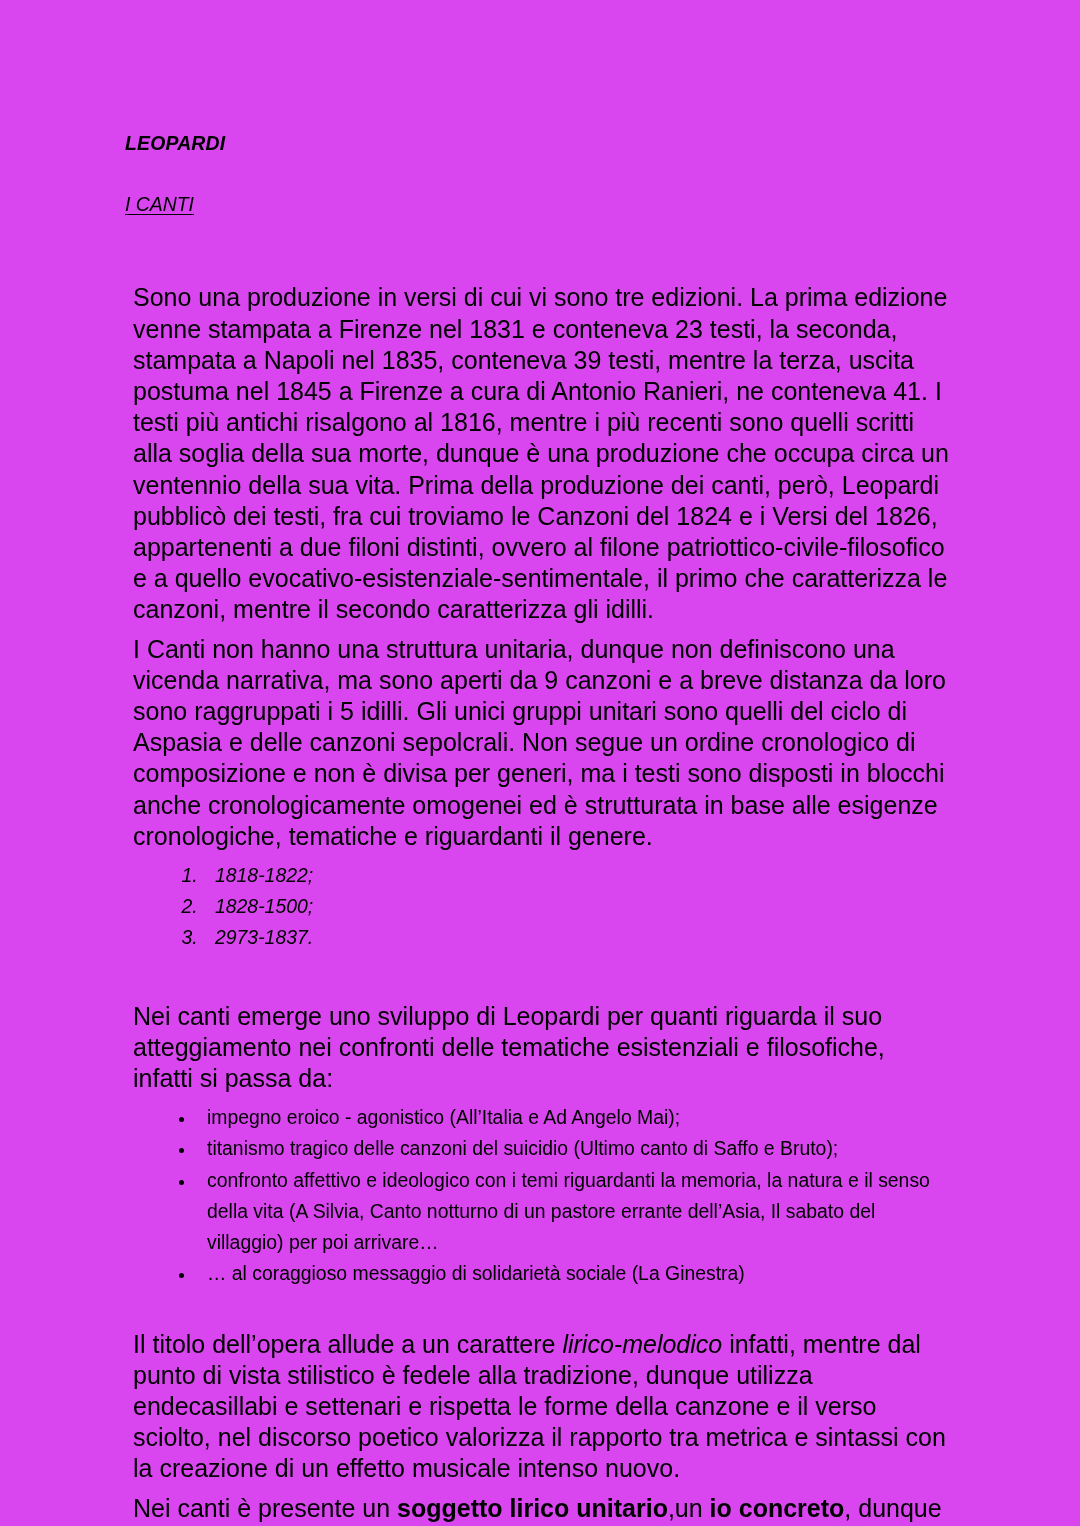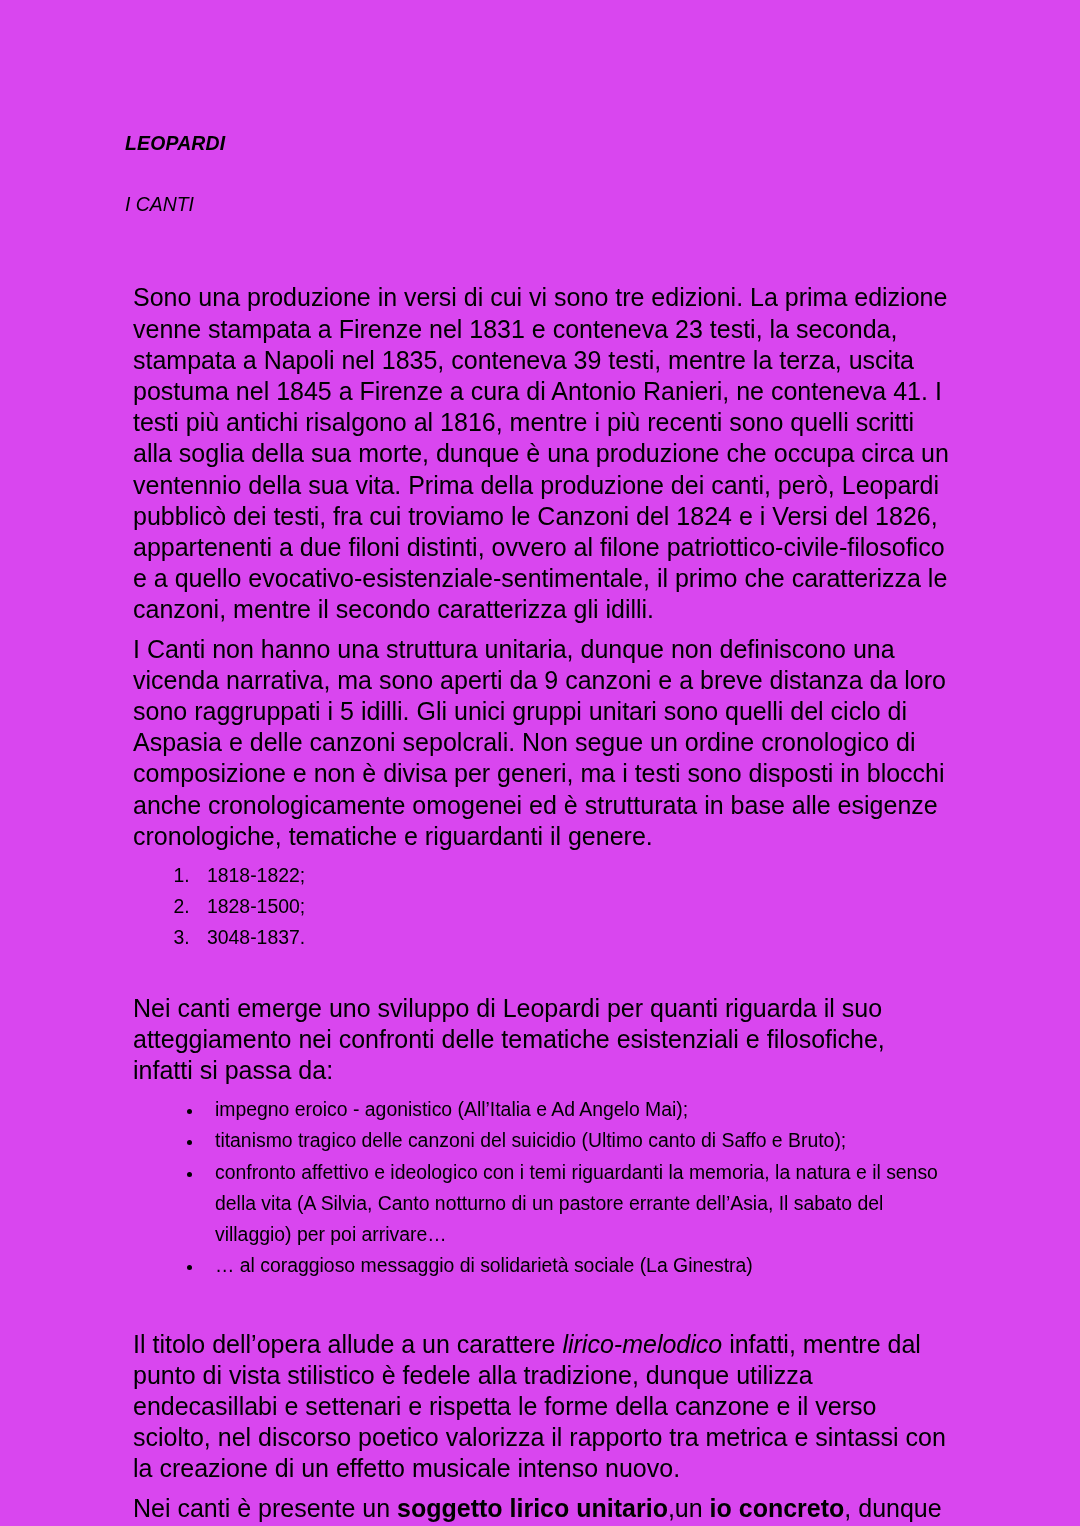--- a/index.html
+++ b/index.html
@@ -34,47 +34,49 @@
     font-style: italic;
     margin: 0 0 30px 0;
     padding: 0;
     letter-spacing: 0.2px;
   }
   h2.doc-subtitle {
     font-size: 19.4px;
     line-height: 31.2px;
     font-weight: normal;
     font-style: italic;
+    text-decoration: underline;
     text-underline-offset: 3px;
     margin: 0 0 31px 0;
     padding: 0;
     display: inline-block;
   }
   .subtitle-wrap { margin: 0 0 31px 0; }
   p.para {
     margin: 8px;
     padding: 0;
     font-size: 25px;
     line-height: 31.2px;
   }
   p.para + p.para { margin-top: 0; }
   .spacer { height: 31px; }
   ol.num-list {
-    margin: 0;
+    margin: 8px;
     padding: 0 0 0 70px;
     list-style-position: outside;
     list-style-type: decimal;
+    font-style: italic;
   }
   ol.num-list li {
     font-size: 19.4px;
     line-height: 31.2px;
     padding-left: 12px;
   }
   ul.bullet-list {
-    margin: 8px;
+    margin: 0;
     padding: 0 0 0 70px;
     list-style-position: outside;
     list-style-type: disc;
   }
   ul.bullet-list li {
     font-size: 19.4px;
     line-height: 31.2px;
     padding-left: 12px;
   }
   ul.bullet-list li::marker { font-size: 16px; }
@@ -94,21 +96,21 @@
     </div>
 
     <p class="para">Sono una produzione in versi di cui vi sono tre edizioni. La prima edizione venne stampata a Firenze nel 1831 e conteneva 23 testi, la seconda, stampata a Napoli nel 1835, conteneva 39 testi, mentre la terza, uscita postuma nel 1845 a Firenze a cura di Antonio Ranieri, ne conteneva 41. I testi più antichi risalgono al 1816, mentre i più recenti sono quelli scritti alla soglia della sua morte, dunque è una produzione che occupa circa un ventennio della sua vita. Prima della produzione dei canti, però, Leopardi pubblicò dei testi, fra cui troviamo le Canzoni del 1824 e i Versi del 1826, appartenenti a due filoni distinti, ovvero al filone patriottico-civile-filosofico e a quello evocativo-esistenziale-sentimentale, il primo che caratterizza le canzoni, mentre il secondo caratterizza gli idilli.</p>
 
     <p class="para">I Canti non hanno una struttura unitaria, dunque non definiscono una vicenda narrativa, ma sono aperti da 9 canzoni e a breve distanza da loro sono raggruppati i 5 idilli. Gli unici gruppi unitari sono quelli del ciclo di Aspasia e delle canzoni sepolcrali. Non segue un ordine cronologico di composizione e non è divisa per generi, ma i testi sono disposti in blocchi anche cronologicamente omogenei ed è strutturata in base alle esigenze cronologiche, tematiche e riguardanti il genere.</p>
 
 
     <ol class="num-list">
       <li>1818-1822;</li>
       <li>1828-1500;</li>
-      <li>3048-1837.</li>
+      <li>2973-1837.</li>
     </ol>
 
     <div class="spacer"></div>
 
     <p class="para">Nei canti emerge uno sviluppo di Leopardi per quanti riguarda il suo atteggiamento nei confronti delle tematiche esistenziali e filosofiche, infatti si passa da:</p>
 
     <ul class="bullet-list">
       <li>impegno eroico - agonistico (All’Italia e Ad Angelo Mai);</li>
       <li>titanismo tragico delle canzoni del suicidio (Ultimo canto di Saffo e Bruto);</li>
       <li>confronto affettivo e ideologico con i temi riguardanti la memoria, la natura e il senso della vita (A Silvia, Canto notturno di un pastore errante dell’Asia, Il sabato del villaggio) per poi arrivare…</li>

